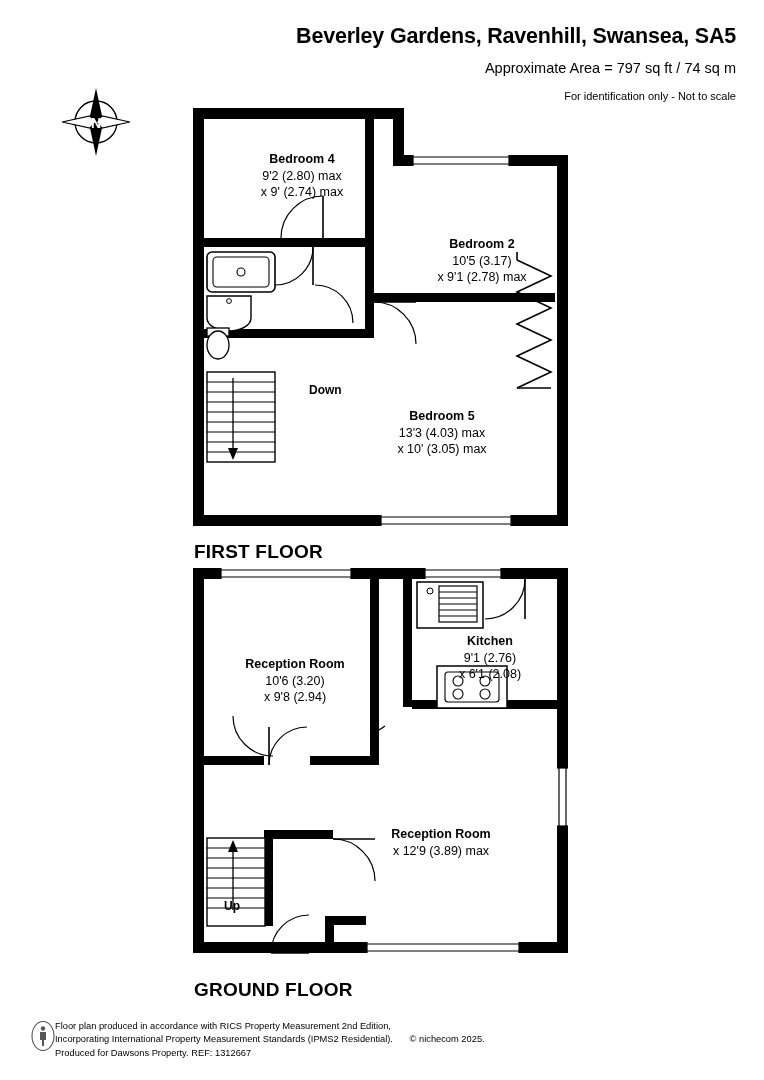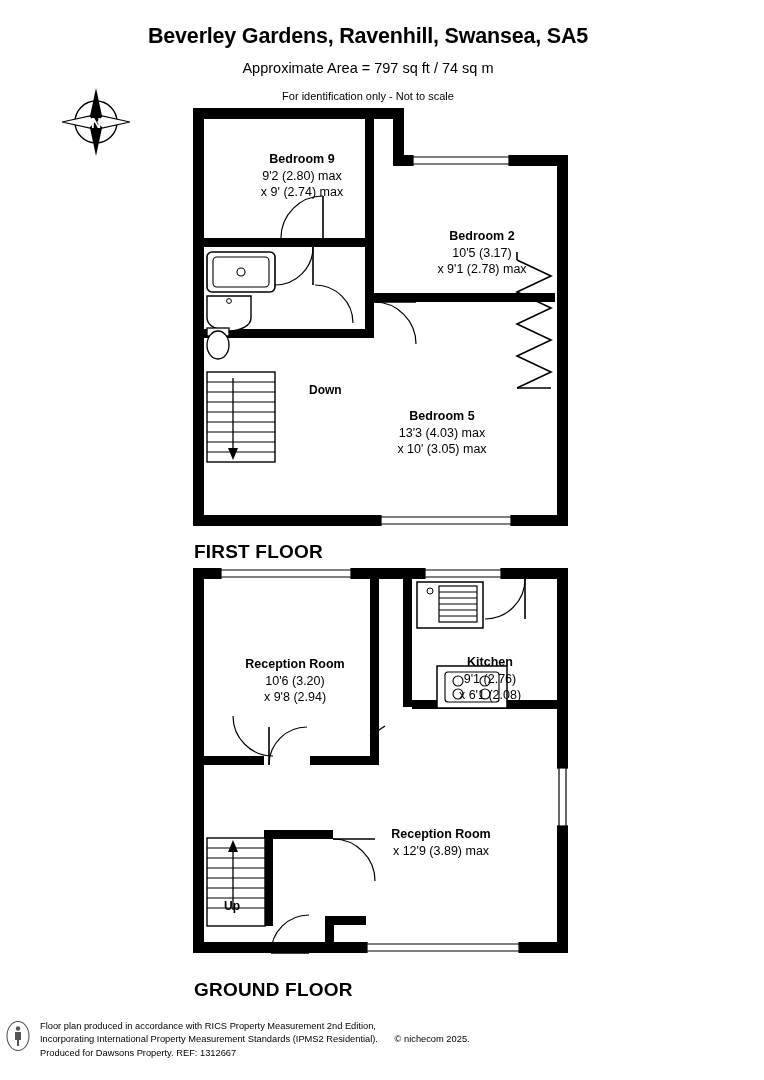--- a/index.html
+++ b/index.html
@@ -15,21 +15,21 @@
     color: #000000;
     overflow: hidden;
   }
 
   
   .header {
     position: absolute;
     top: 0;
     left: 0;
     width: 764px;
-    text-align: center;
+    text-align: right;
     padding-top: 24px;
     box-sizing: border-box;
     padding-right: 28px;
   }
   .title {
     font-size: 21.5px;
     font-weight: bold;
     letter-spacing: -0.2px;
     margin: 0;
   }
@@ -84,39 +84,38 @@
     display: block;
   }
   .stairtext {
     position: absolute;
     font-size: 12px;
     font-weight: bold;
   }
 
   
   #room-bed3   { left: 212px; top: 151px; width: 180px; }
-  #room-bed2   { left: 392px; top: 228px; width: 180px; }
+  #room-bed2   { left: 392px; top: 236px; width: 180px; }
   #room-bed1   { left: 352px; top: 408px; width: 180px; }
   #label-down  { left: 309px; top: 383px; }
 
   
   #room-recep1 { left: 200px; top: 656px; width: 190px; }
-  #room-kitchen{ left: 410px; top: 654px; width: 160px; }
+  #room-kitchen{ left: 410px; top: 633px; width: 160px; }
   #room-recep2 { left: 296px; top: 826px; width: 290px; }
   #label-up    { left: 224px; top: 899px; }
 
   
   .footer {
     position: absolute;
-    left: 6px;
+    left: 31px;
     top: 1020px;
     width: 720px;
     display: flex;
     align-items: flex-start;
-    gap: 10px;
   }
   .footer-icon {
     width: 24px;
     height: 30px;
     flex: 0 0 auto;
     margin-top: 1px;
   }
   .footer-text {
     font-size: 9.3px;
     line-height: 1.45;
@@ -220,21 +219,21 @@
   <line x1="189" y1="202" x2="231" y2="202" stroke="#000" stroke-width="1.6"></line>
 
   <polyline points="332,160 366,176 332,192 366,208 332,224 366,240 332,256 366,272 332,288" fill="none" stroke="#000" stroke-width="1.6"></polyline>
   <line x1="332" y1="288" x2="366" y2="288" stroke="#000" stroke-width="1.6"></line>
   <line x1="332" y1="160" x2="332" y2="152" stroke="#000" stroke-width="1.6"></line>
 </svg>
 
 <div class="floor-label" id="first-floor-label">FIRST FLOOR</div>
 
 <div class="room" id="room-bed3">
-  <span class="rname">Bedroom 9</span>
+  <span class="rname">Bedroom 4</span>
   <span class="rdim">9'2 (2.80) max</span>
   <span class="rdim">x 9' (2.74) max</span>
 </div>
 <div class="room" id="room-bed2">
   <span class="rname">Bedroom 2</span>
   <span class="rdim">10'5 (3.17)</span>
   <span class="rdim">x 9'1 (2.78) max</span>
 </div>
 <div class="room" id="room-bed1">
   <span class="rname">Bedroom 5</span>

